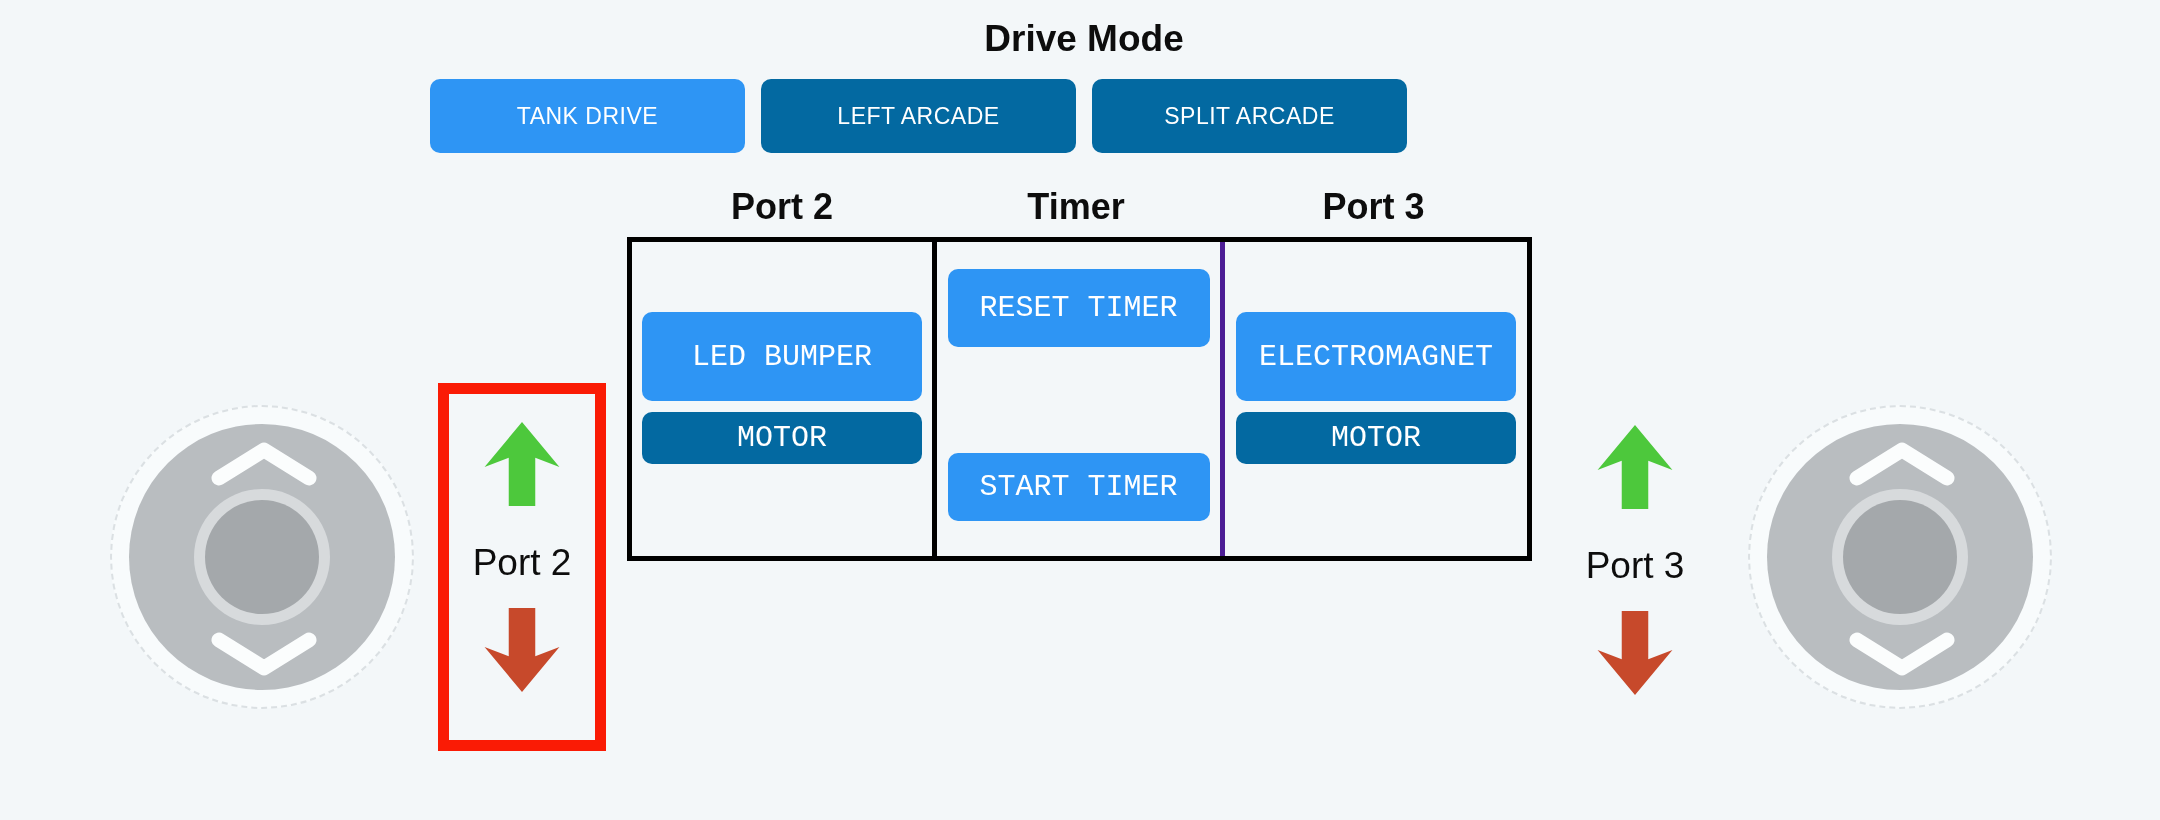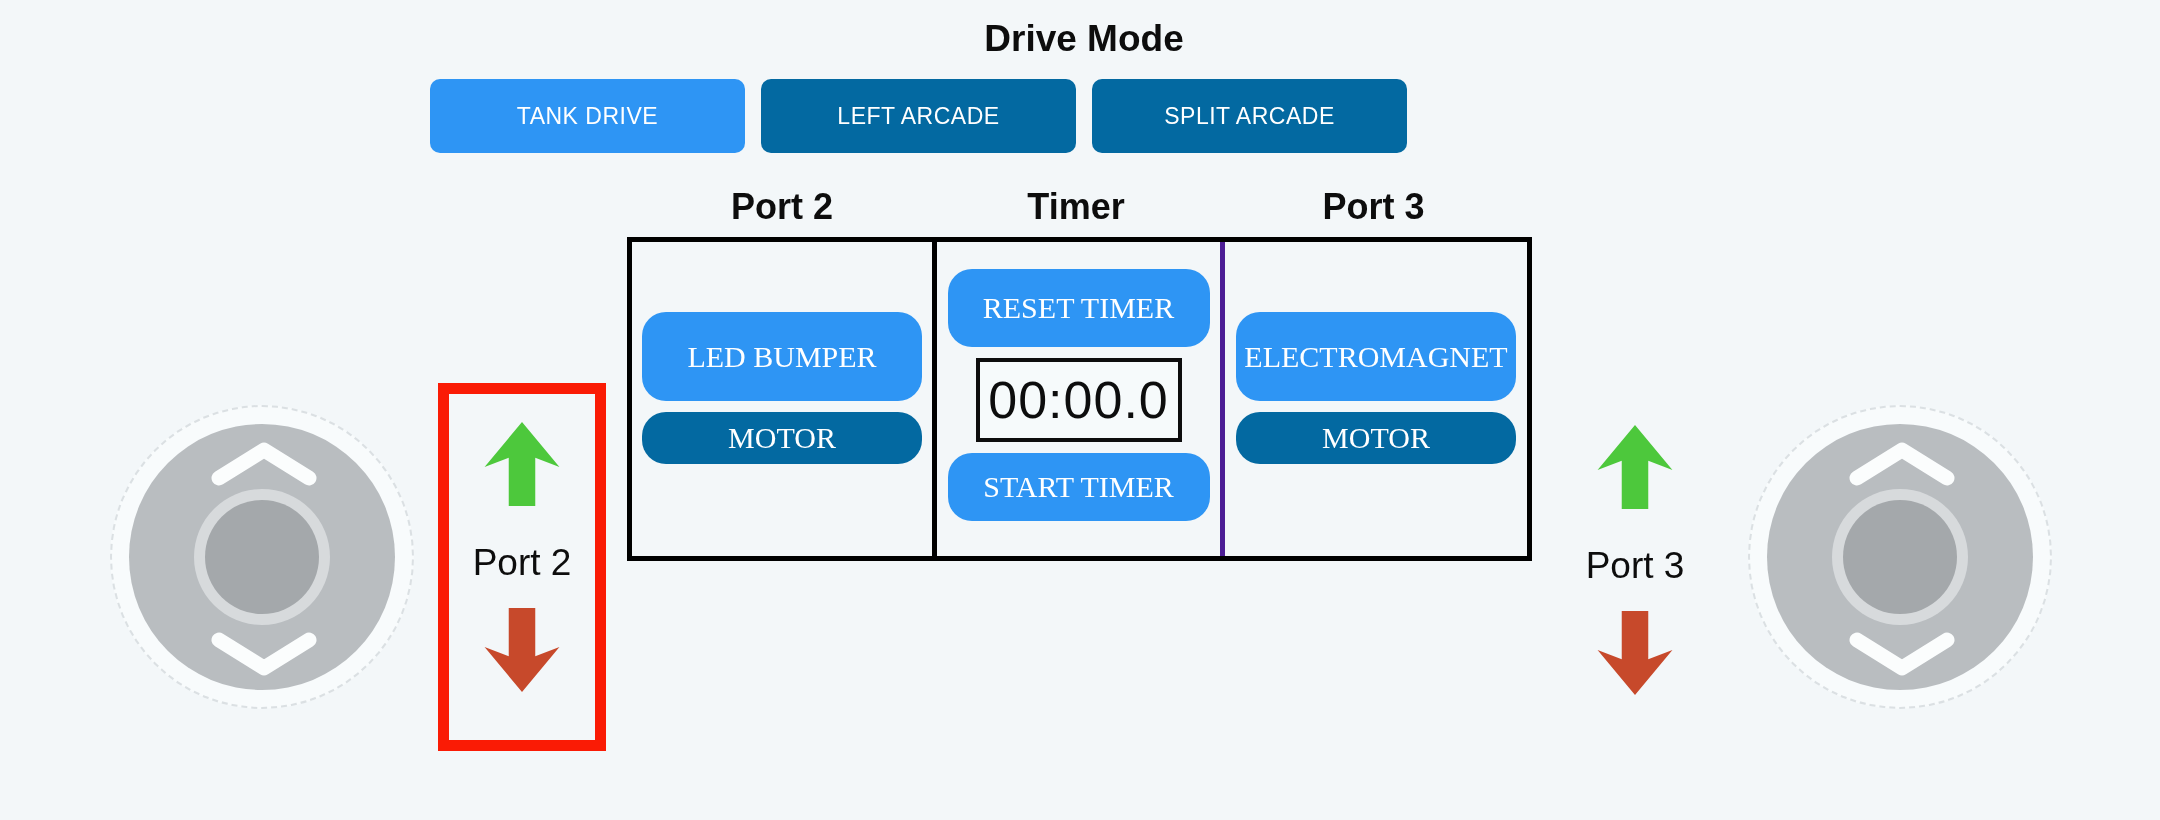--- a/index.html
+++ b/index.html
@@ -25,23 +25,23 @@
   .hdr-p3 { left:1220px; width:307px; }
 
   
   .panel { position:absolute; left:627px; top:237px; width:905px; height:324px;
            border:5px solid #000; display:flex; }
   .cell  { position:relative; height:100%; }
   .cell-1 { width:300px; }
   .cell-2 { width:288px; border-left:5px solid #000; }
   .cell-3 { width:307px; border-left:5px solid #4c1d95; }
   .cell-btn { position:absolute; left:50%; transform:translateX(-50%); border:none;
-              border-radius:24px; color:#ffffff; font-size:30px; display:flex;
+              border-radius:10px; color:#ffffff; font-size:30px; display:flex;
               align-items:center; justify-content:center; cursor:pointer;
-              font-family:Liberation Serif, serif; white-space:nowrap; }
+              font-family:Liberation Mono, monospace; white-space:nowrap; }
   .w280 { width:280px; } .w262 { width:262px; }
   .led-btn      { top:70px;  height:89px; }
   .motor-btn    { top:170px; height:52px; }
   .reset-btn    { top:27px;  height:78px; }
   .start-btn    { top:211px; height:68px; }
   .timer-box { position:absolute; left:50%; transform:translateX(-50%); top:116px;
                width:206px; height:84px; border:4px solid #0d0d0d; background:#f6fafb;
                display:flex; align-items:center; justify-content:center; }
   .timer-text { font-size:52px; color:#0d0d0d; letter-spacing:1px; }
 
@@ -84,23 +84,20 @@
   <div class="col-header hdr-tm">Timer</div>
   <div class="col-header hdr-p3">Port 3</div>
 
   <div class="panel">
     <div class="cell cell-1">
       <button class="cell-btn w280 btn-active led-btn">LED BUMPER</button>
       <button class="cell-btn w280 btn-light motor-btn">MOTOR</button>
     </div>
     <div class="cell cell-2">
       <button class="cell-btn w262 btn-active reset-btn">RESET TIMER</button>
-      <div class="timer-box">
-        <span class="timer-text">00:00.0</span>
-      </div>
       <button class="cell-btn w262 btn-active start-btn">START TIMER</button>
     </div>
     <div class="cell cell-3">
       <button class="cell-btn w280 btn-active led-btn">ELECTROMAGNET</button>
       <button class="cell-btn w280 btn-light motor-btn">MOTOR</button>
     </div>
   </div>
 
   <div class="indicator ind-left">
     <svg class="arrow-svg up-arrow" width="78" height="88" viewBox="0 0 100 112">

